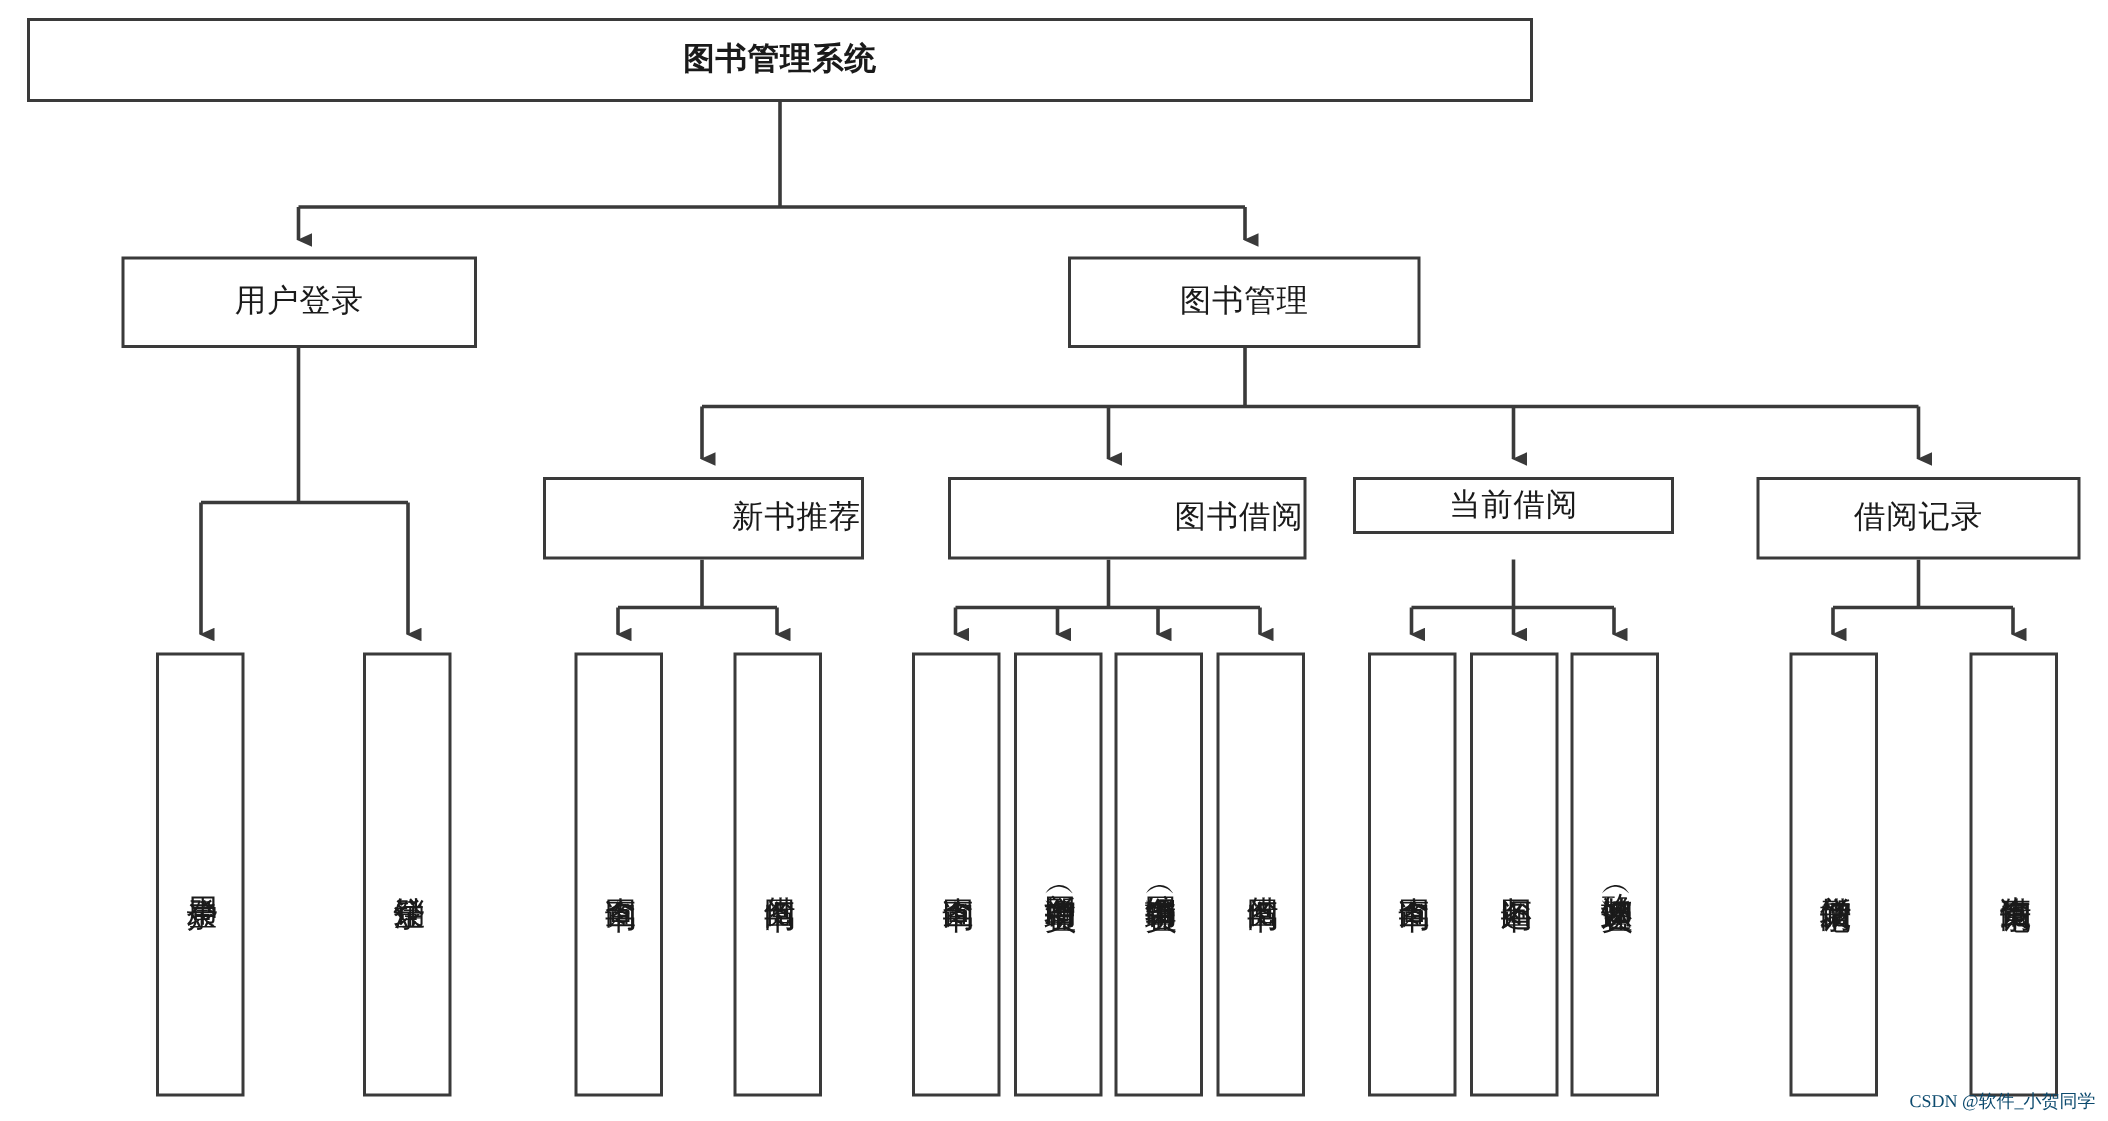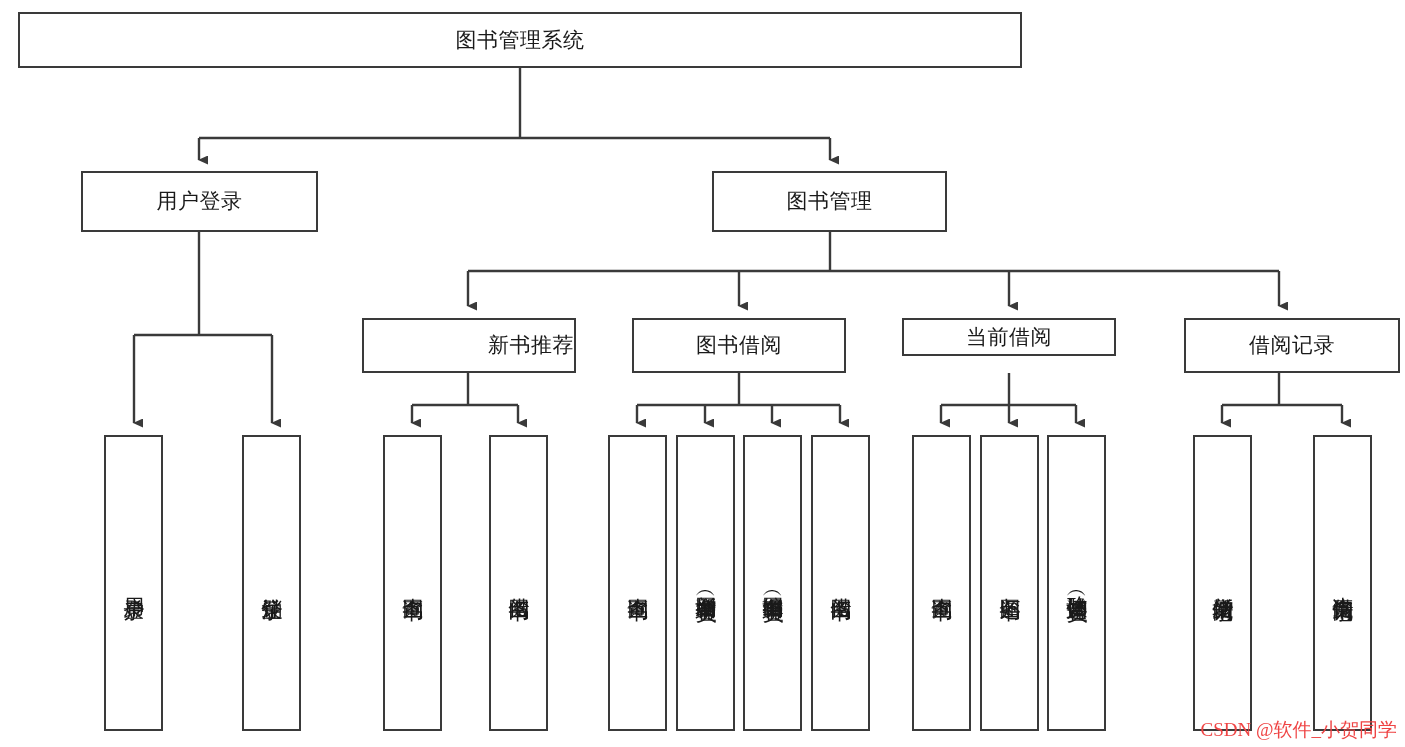--- a/index.html
+++ b/index.html
@@ -51,22 +51,22 @@
   }
   .node.leaf {
     align-items: center;
     justify-content: center;
     padding: 2px 0;
   }
   #watermark {
     position: absolute;
     right: 8px;
     bottom: 4px;
-    color: #ef4444;
-    font-size: 19px;
+    color: #0c4a6e;
+    font-size: 12px;
     font-family: "Liberation Serif", "DejaVu Serif", serif;
     white-space: nowrap;
     z-index: 5;
   }
 </style>
 </head>
 <body>
 
 <div id="diagram-canvas">
 
@@ -113,45 +113,45 @@
       <path d="M1009,405 L1009,423" marker-end="url(#arrowhead)"></path>
       <path d="M1076,405 L1076,423" marker-end="url(#arrowhead)"></path>
 
       <path d="M1279,373 L1279,405"></path>
       <path d="M1222,405 L1342,405"></path>
       <path d="M1222,405 L1222,423" marker-end="url(#arrowhead)"></path>
       <path d="M1342,405 L1342,423" marker-end="url(#arrowhead)"></path>
     </g>
   </svg>
 
-  <div class="node" style="left:18px; top:12px; width:1004px; height:56px;">
+  <div class="node" style="left:18px; top:12px; width:1004px; height:56px;font-weight:bold;">
     <span class="node-label">图书管理系统</span>
   </div>
 
   <div class="node" style="left:81px; top:171px; width:237px; height:61px;">
     <span class="node-label">用户登录</span>
   </div>
 
   <div class="node" style="left:712px; top:171px; width:235px; height:61px;">
     <span class="node-label">图书管理</span>
   </div>
 
   <div class="node" style="left:362px; top:318px; width:214px; height:55px;justify-content:flex-end;">
     <span class="node-label">新书推荐</span>
   </div>
 
-  <div class="node" style="left:632px; top:318px; width:214px; height:55px;">
+  <div class="node" style="left:632px; top:318px; width:239px; height:55px;justify-content:flex-end;">
     <span class="node-label">图书借阅</span>
   </div>
 
   <div class="node" style="left:902px; top:318px; width:214px; height:38px;">
     <span class="node-label">当前借阅</span>
   </div>
 
-  <div class="node" style="left:1171px; top:318px; width:216px; height:55px;margin-left:13px;">
+  <div class="node" style="left:1171px; top:318px; width:216px; height:55px;">
     <span class="node-label">借阅记录</span>
   </div>
 
   <div class="node leaf" style="left:104px; top:435px; width:59px; height:296px;">
     <span class="node-label">用户登录</span>
   </div>
 
   <div class="node leaf" style="left:242px; top:435px; width:59px; height:296px;">
     <span class="node-label">注销登录</span>
   </div>

